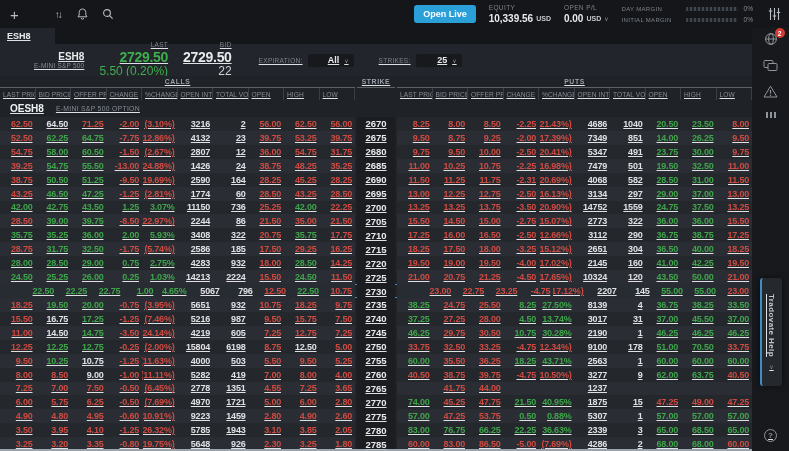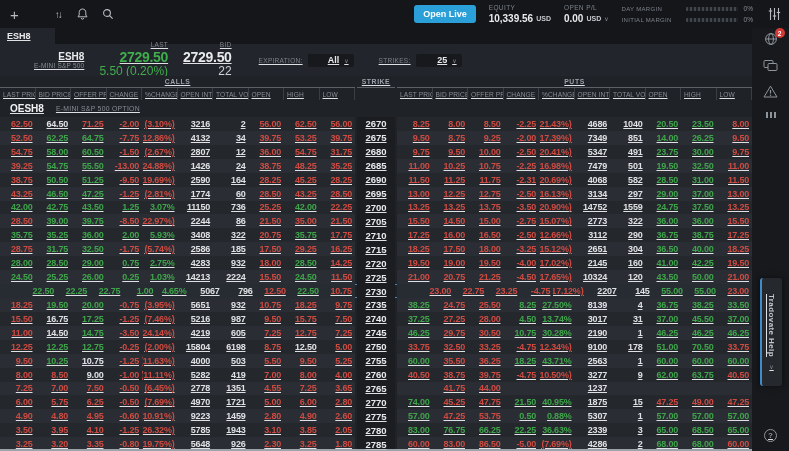--- a/index.html
+++ b/index.html
@@ -265,21 +265,21 @@
               </div>
             </div>
             <div class="row">
               <div class="side">
                 <div class="cell c-r">52.50</div>
                 <div class="cell c-g">62.25</div>
                 <div class="cell c-g">64.75</div>
                 <div class="cell c-r">-7.75</div>
                 <div class="cell c-r">(12.86%)</div>
                 <div class="cell c-w">4132</div>
-                <div class="cell c-w">34</div>
+                <div class="cell c-w">23</div>
                 <div class="cell c-r">39.75</div>
                 <div class="cell c-r">53.25</div>
                 <div class="cell c-r">39.75</div>
               </div>
               <div class="strike-cell">2675</div>
               <div class="side">
                 <div class="cell c-r">9.50</div>
                 <div class="cell c-r">8.75</div>
                 <div class="cell c-r">9.25</div>
                 <div class="cell c-r">-2.00</div>

